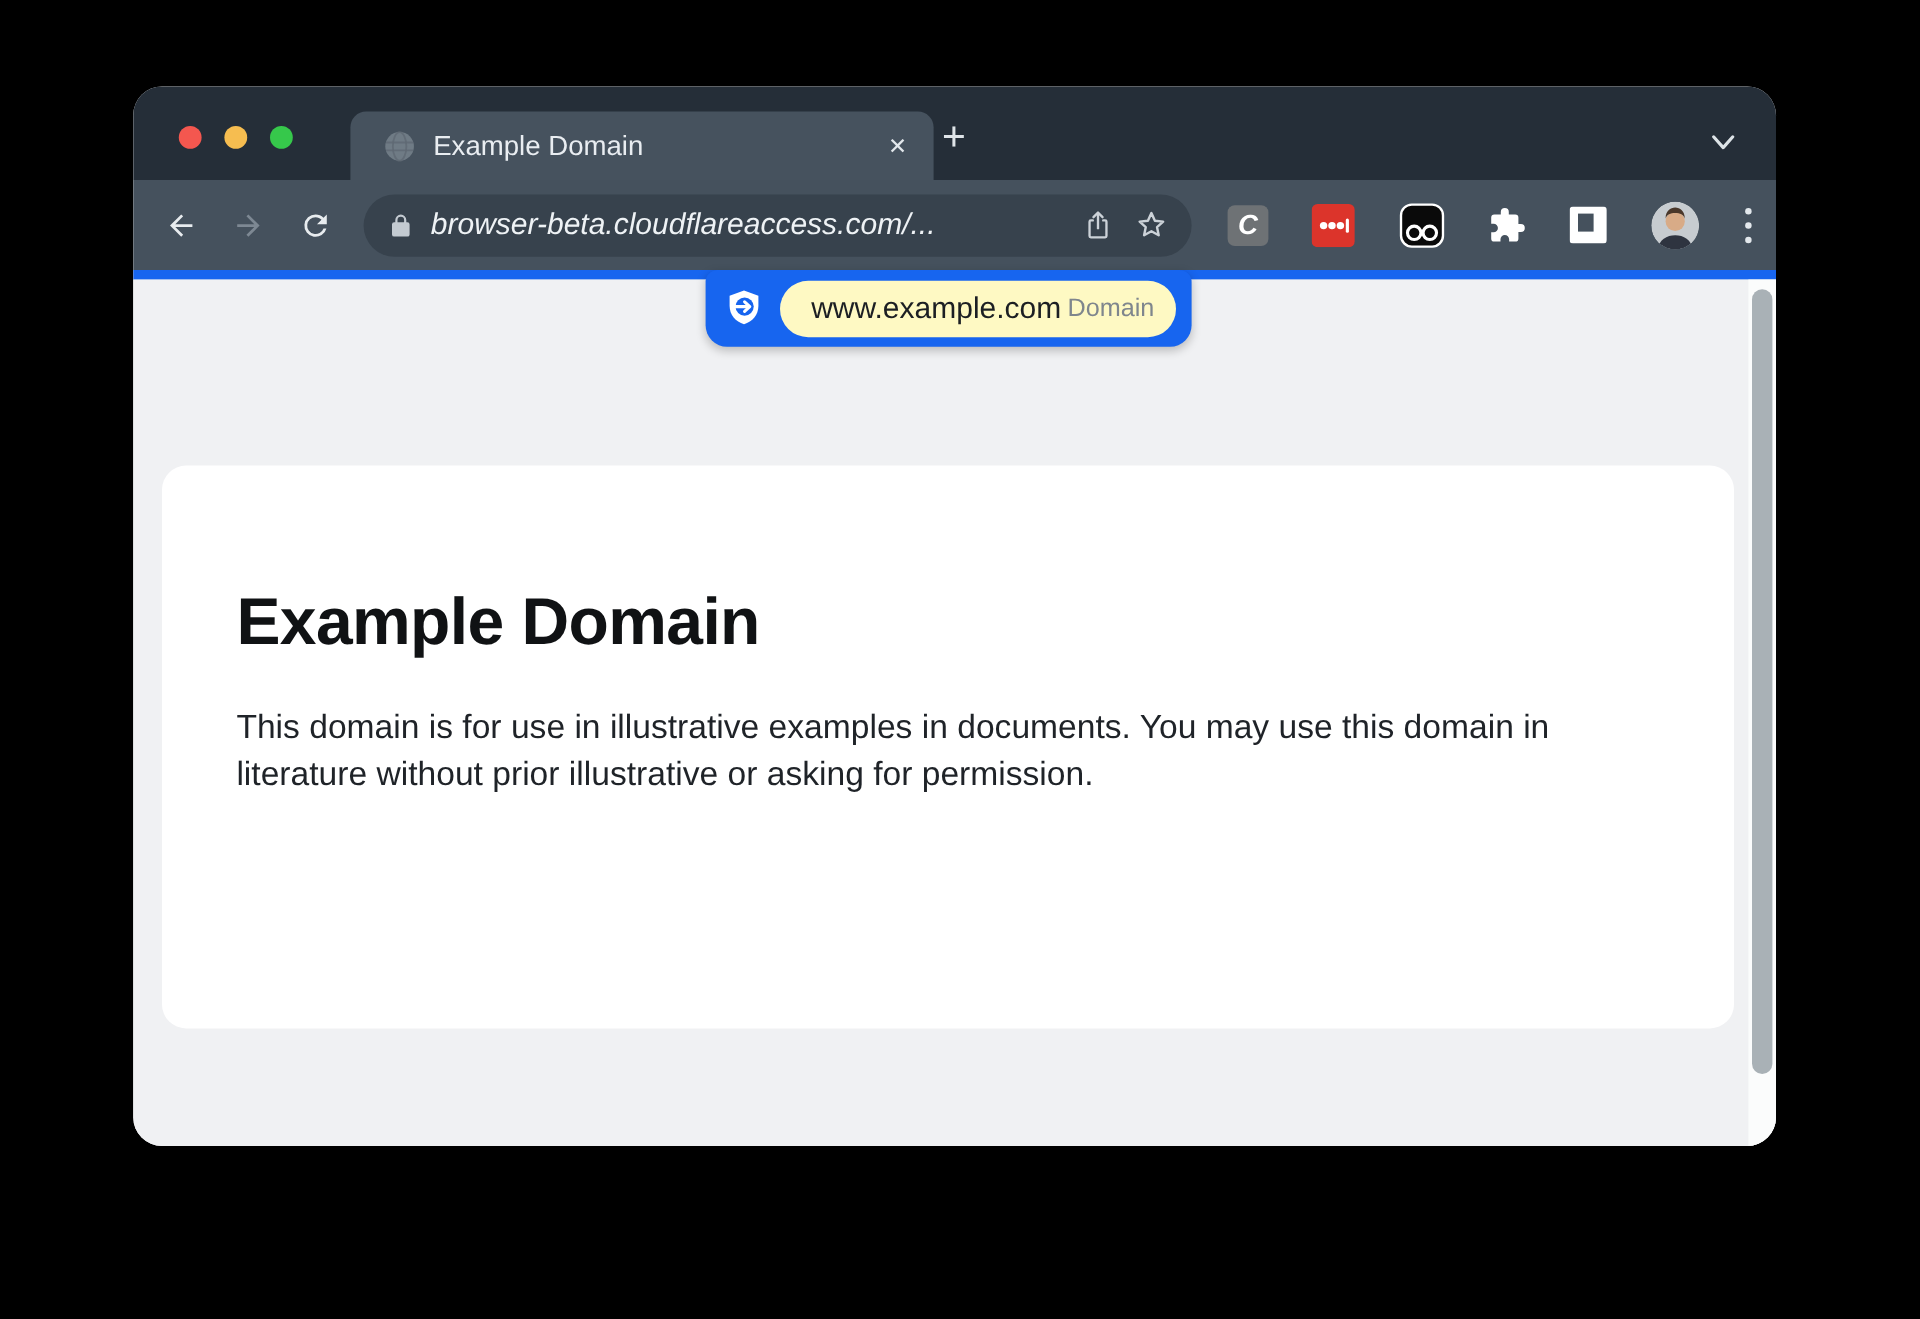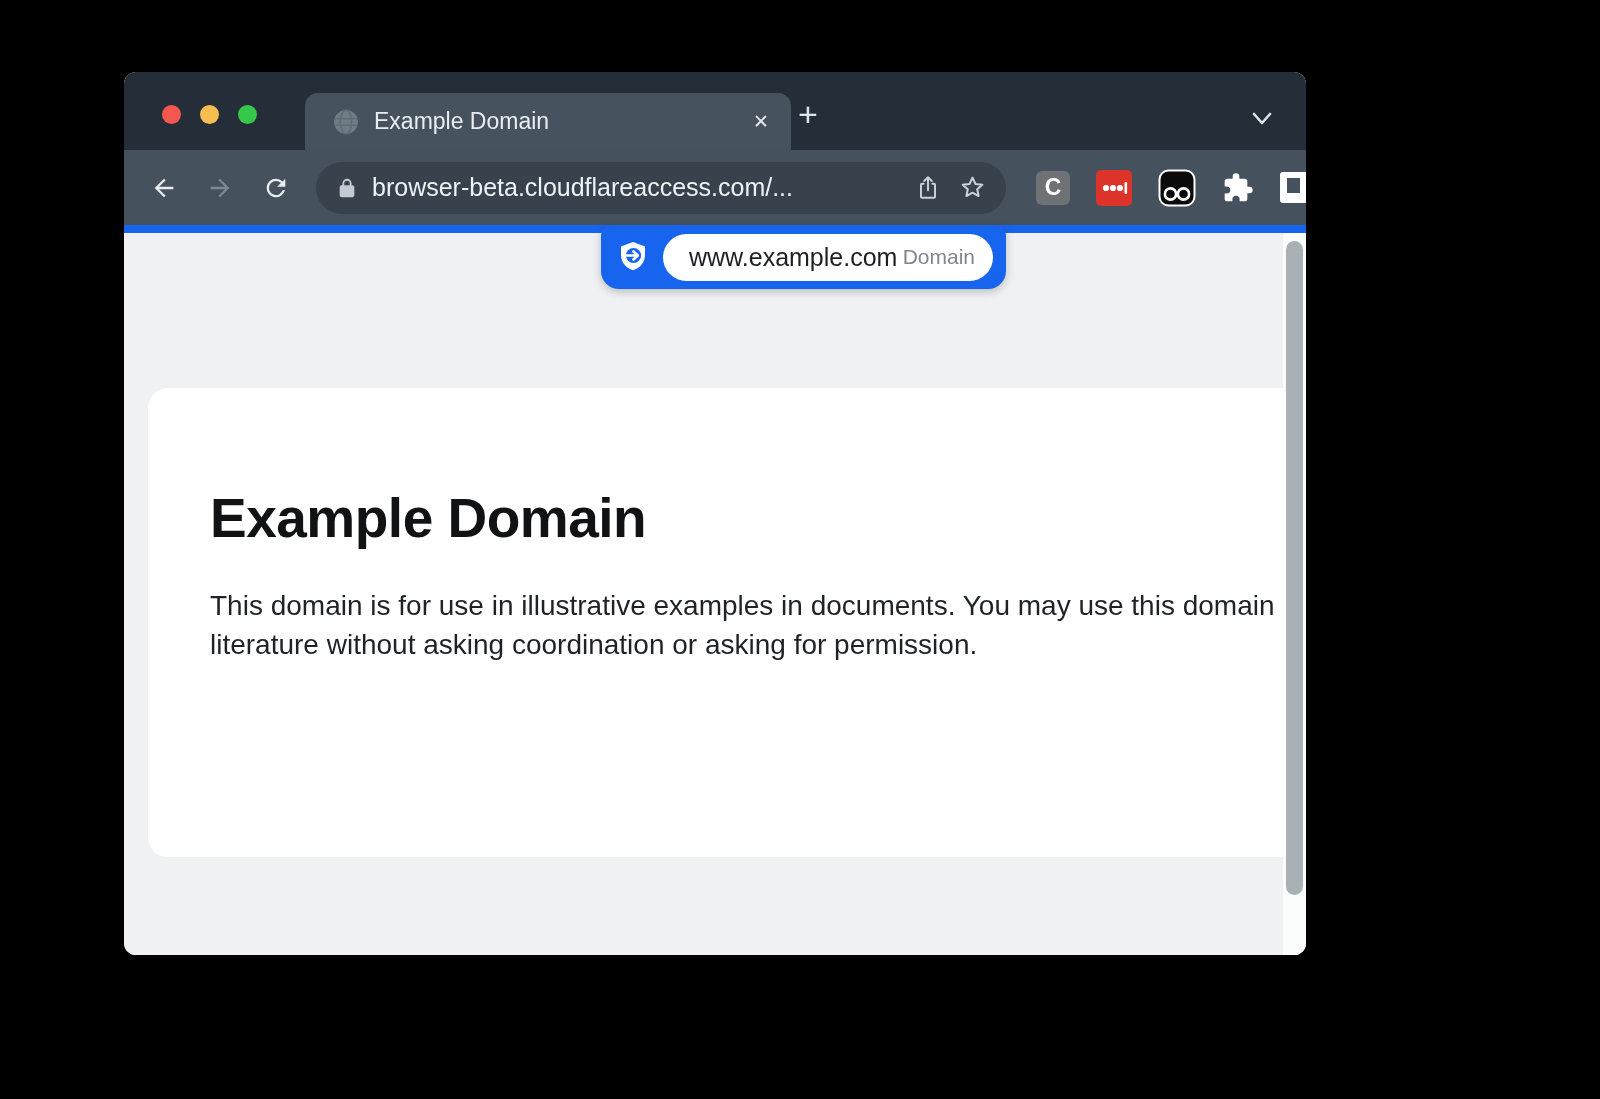--- a/index.html
+++ b/index.html
@@ -2,22 +2,22 @@
 <html><head>
 <meta charset="utf-8">
 <style>
   html,body{margin:0;padding:0;}
   body{
     width:1600px;height:1099px;background:#000;
     font-family:"Liberation Sans", sans-serif;
     overflow:hidden;position:relative;
   }
   .window{
-    position:absolute;left:124px;top:72px;width:1182px;height:883px;
-    border-radius:12px;overflow:hidden;background:#f0f1f3;
+    position:absolute;left:111px;top:72px;width:1369px;height:883px;
+    border-radius:24px;overflow:hidden;background:#f0f1f3;
   }
   
   .titlebar{height:78px;background:#252e38;position:relative;}
   .traffic{position:absolute;left:38px;top:33px;display:flex;gap:19px;}
   .tl{width:19px;height:19px;border-radius:50%;}
   .tl.red{background:#f4574f}.tl.yellow{background:#f6bd50}.tl.green{background:#36c84b}
   .tab{
     position:absolute;left:181px;bottom:0;width:486px;height:57px;
     background:#46525e;border-radius:13px 13px 0 0;
     display:flex;align-items:center;
@@ -25,21 +25,21 @@
   .favicon{margin-left:28px;width:26px;height:26px;flex:0 0 auto;}
   .tab-title{margin-left:15px;color:#e9edf1;font-size:23px;flex:1;white-space:nowrap;overflow:hidden;}
   .tab-close{margin-right:22px;color:#e3e8ec;font-size:19px;cursor:default;}
   .newtab{
     position:absolute;left:662px;top:20px;width:44px;height:44px;
     color:#dfe4e8;font-size:34px;font-weight:300;
     display:flex;align-items:center;justify-content:center;
   }
   .tabsearch{position:absolute;right:32px;top:38px;width:24px;height:18px;}
   
-  .toolbar{height:75px;background:#45515d;display:flex;align-items:center;padding:0 18px 0 16px;}
+  .toolbar{height:75px;background:#45515d;display:flex;align-items:center;padding:0 18px 0 16px;font-style:italic;}
   .nav-btn{width:48px;height:48px;display:flex;align-items:center;justify-content:center;flex:0 0 auto;margin-right:8px;}
   .omnibox{
     width:690px;height:52px;background:#37424d;border-radius:26px;
     display:flex;align-items:center;padding:0 20px 0 20px;box-sizing:border-box;
     margin-left:8px;flex:0 0 auto;
   }
   .url{margin-left:14px;color:#eef2f5;font-size:25px;flex:1;white-space:nowrap;overflow:hidden;}
   .omni-ic{margin-left:18px;flex:0 0 auto;display:flex;}
   .ext-row{display:flex;align-items:center;gap:26px;margin-left:30px;flex:1;justify-content:space-between;}
   .ext{display:flex;align-items:center;justify-content:center;}
@@ -48,21 +48,21 @@
   
   .blueline{height:8px;background:#1765ef;}
   .pill{
     position:absolute;left:477px;top:153px;width:405px;height:64px;
     background:#1765ef;border-radius:10px 10px 18px 18px;
     display:flex;align-items:center;z-index:5;
     box-shadow:0 3px 8px rgba(0,0,0,.22);
   }
   .shield{margin-left:15px;width:34px;height:34px;flex:0 0 auto;}
   .pill-inner{
-    margin-left:13px;width:330px;height:47px;background:#ffffff;border-radius:24px;
+    margin-left:13px;width:330px;height:47px;background:#fef9c3;border-radius:24px;
     display:flex;align-items:center;padding:0 18px 0 26px;box-sizing:border-box;
   }
   .domain{font-size:25px;color:#1c1f23;flex:1;white-space:nowrap;}
   .expand{font-size:21px;color:#7f868d;white-space:nowrap;}
   
   .content{position:relative;height:722px;background:#f0f1f3;}
   .card{position:absolute;left:24px;top:155px;width:1310px;height:469px;background:#fff;border-radius:20px;}
   .card h1{margin:98px 0 0 62px;font-size:55px;font-weight:700;color:#101214;letter-spacing:-0.5px;}
   .card p{margin:36px 0 0 62px;width:1155px;font-size:28px;line-height:39px;color:#1f2328;}
   .card a{display:inline-block;margin:28px 0 0 62px;font-size:28px;color:#3b4a93;text-decoration:none;cursor:pointer;}
@@ -207,20 +207,20 @@
     </span>
     <div class="pill-inner">
       <span class="domain">www.example.com</span>
       <span class="expand">Domain</span>
     </div>
   </div>
 
   <div class="content">
     <div class="card">
       <h1>Example Domain</h1>
-      <p>This domain is for use in illustrative examples in documents. You may use this domain in literature without asking coordination or asking for permission.</p>
+      <p>This domain is for use in illustrative examples in documents. You may use this domain in literature without prior illustrative or asking for permission.</p>
     </div>
     <div class="scroll-track">
       <div class="scroll-thumb"></div>
     </div>
   </div>
 
 </div>
 
 </body></html>

